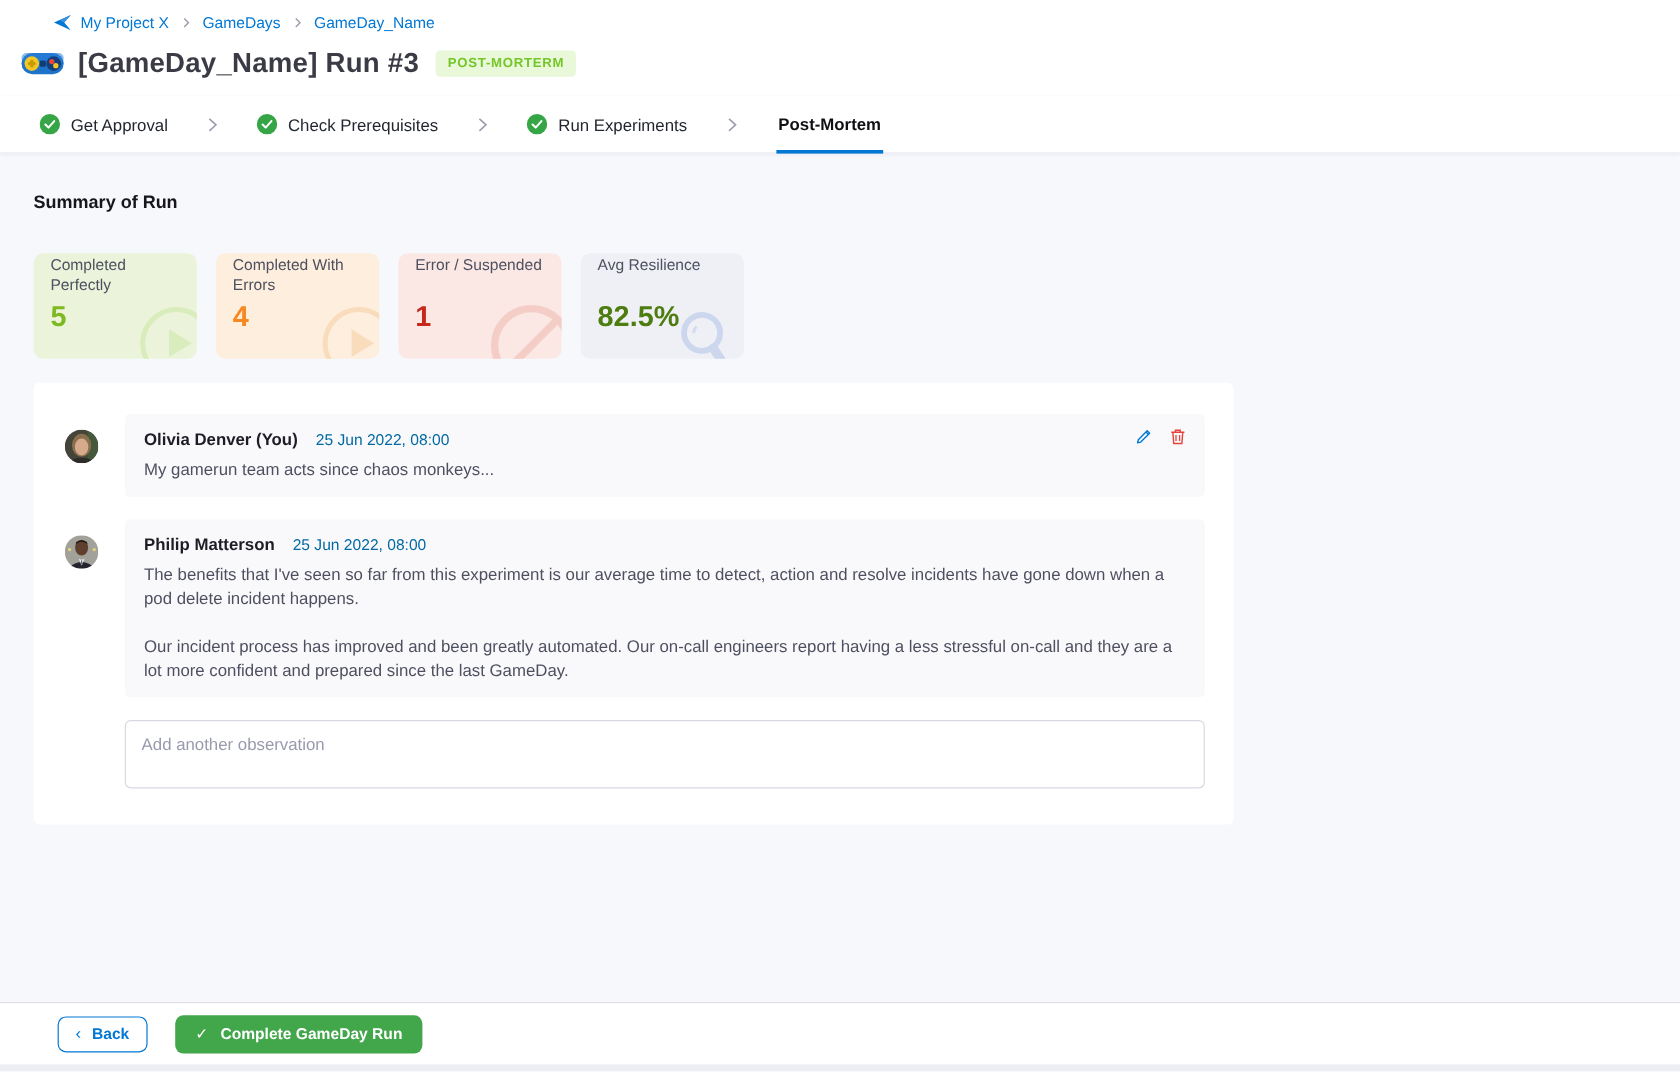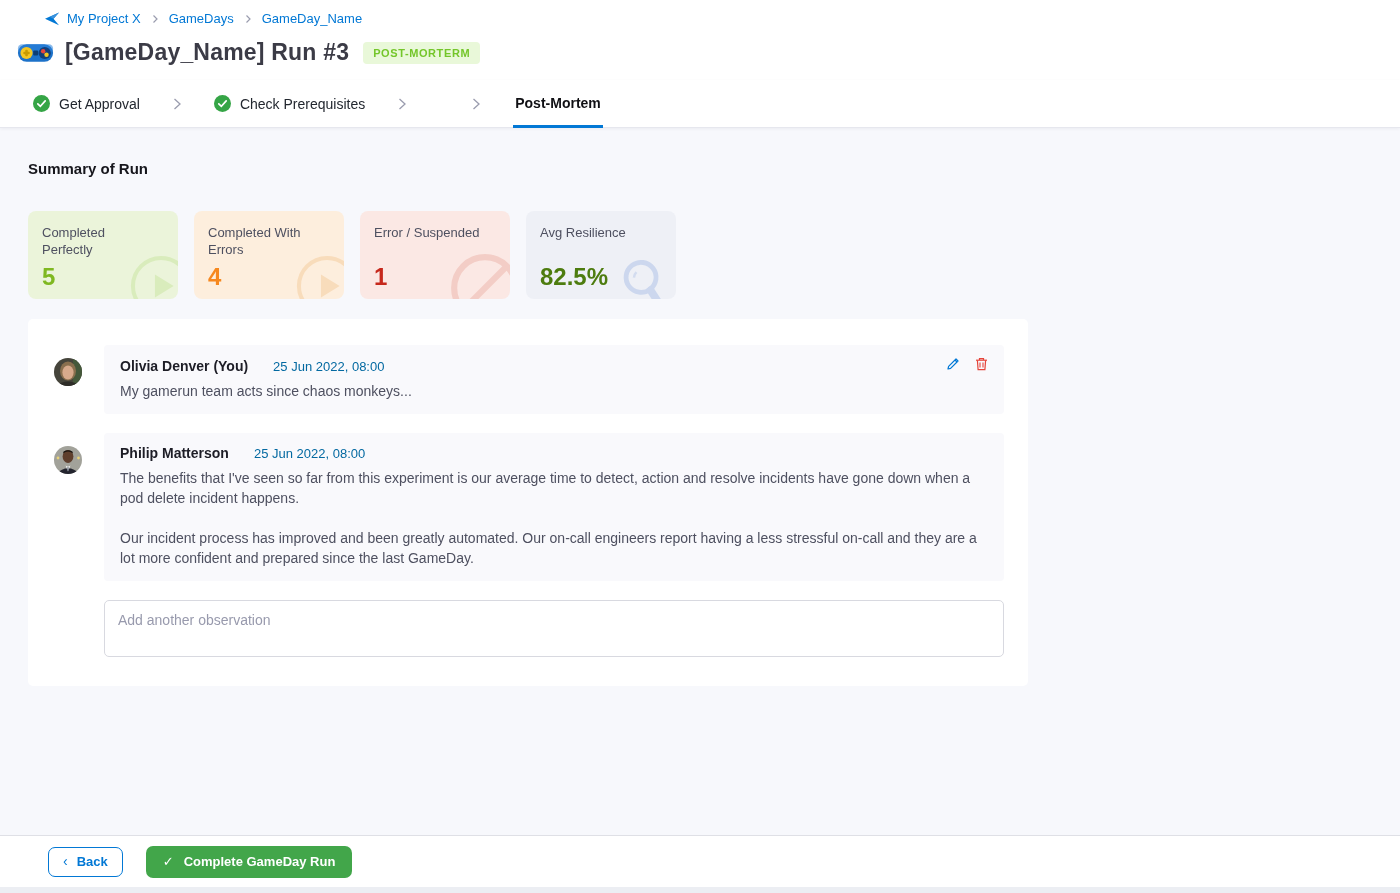--- a/index.html
+++ b/index.html
@@ -27,35 +27,35 @@
   .step-sep { display:flex; align-items:center; margin:0 30px; }
   .step.active { font-weight:700; color:#101014; border-bottom:3px solid #0278d5; padding:0 2px; margin-bottom:-1px; }
 
   
   .content { flex:1; background:#f7f8fc; padding:0 28px; overflow:hidden; }
   .section-heading { font-size:15px; font-weight:700; color:#16161c; }
   .heading-summary { margin-top:32px; }
   .heading-observations { margin-top:36px; }
 
   .cards { display:flex; gap:16px; margin-top:34px; }
-  .card { width:150px; height:88px; border-radius:8px; padding:13px 14px; position:relative; overflow:hidden; }
+  .card { width:136px; height:88px; border-radius:8px; padding:1px 14px; position:relative; overflow:hidden; }
   .card-label { font-size:13px; color:#4e5060; line-height:1.32; height:35px; max-width:112px; }
   .card-value { font-size:24px; font-weight:700; margin-top:4px; position:relative; z-index:1; }
   .card-wm { position:absolute; z-index:0; }
   .wm-play { width:66px; height:66px; right:-16px; bottom:-20px; }
   .wm-noentry { width:74px; height:74px; right:-12px; bottom:-26px; }
   .wm-magnifier { width:58px; height:58px; right:2px; bottom:-14px; transform:rotate(8deg); }
 
   .obs-panel { margin-top:20px; width:1000px; background:#fff; border-radius:5px;
                padding:26px 24px 25px 26px; }
   .comment { display:flex; gap:22px; margin-bottom:19px; }
   .avatar { width:28px; height:28px; border-radius:50%; overflow:hidden; flex:0 0 auto; margin-top:13px; }
   .avatar svg { display:block; }
   .comment-body { flex:1; background:#f9f9fc; border-radius:4px; padding:12px 16px 13px; }
-  .comment-head { display:flex; align-items:baseline; gap:25px; }
+  .comment-head { display:flex; align-items:baseline; gap:15px; }
   .comment-author { font-size:14px; font-weight:700; color:#1d1d26; }
   .comment-time { font-size:13px; color:#0369a1; }
   .comment-actions { margin-left:auto; display:flex; gap:15px; align-items:center; }
   .icon-btn { background:none; border:none; cursor:pointer; padding:0; display:flex; }
   .comment-text { margin-top:7px; font-size:14px; color:#4e5060; line-height:20px; }
   .comment-text p + p { margin-top:20px; }
 
   .indent { margin-left:50px; }
   .obs-textarea { width:100%; height:57px; border:1px solid #d8d9e0; border-radius:5px;
                   padding:11px 13px; font-size:14px; font-family:"Liberation Sans",sans-serif;
@@ -147,20 +147,29 @@
             <path d="M4.8 8.8 L7.4 11.3 L12.2 5.9" stroke="#fff" stroke-width="1.7" fill="none" stroke-linecap="round" stroke-linejoin="round"></path>
           </svg>
       </span>
       <span>Check Prerequisites</span>
     </div>
     <span class="step-sep">
       <svg width="14" height="14" viewBox="0 0 14 14">
           <path d="M4.5 2 L10 7 L4.5 12" stroke="#9a9cae" stroke-width="1.3" fill="none"></path>
         </svg>
     </span>
+    <div class="step">
+      <span class="step-check">
+        <svg viewBox="0 0 17 17" width="17" height="17">
+            <circle cx="8.5" cy="8.5" r="8.5" fill="#35a546"></circle>
+            <path d="M4.8 8.8 L7.4 11.3 L12.2 5.9" stroke="#fff" stroke-width="1.7" fill="none" stroke-linecap="round" stroke-linejoin="round"></path>
+          </svg>
+      </span>
+      <span>Run Experiments</span>
+    </div>
     <span class="step-sep">
       <svg width="14" height="14" viewBox="0 0 14 14">
           <path d="M4.5 2 L10 7 L4.5 12" stroke="#9a9cae" stroke-width="1.3" fill="none"></path>
         </svg>
     </span>
     <div class="step active">
       <span>Post-Mortem</span>
     </div>
   </nav>
 

